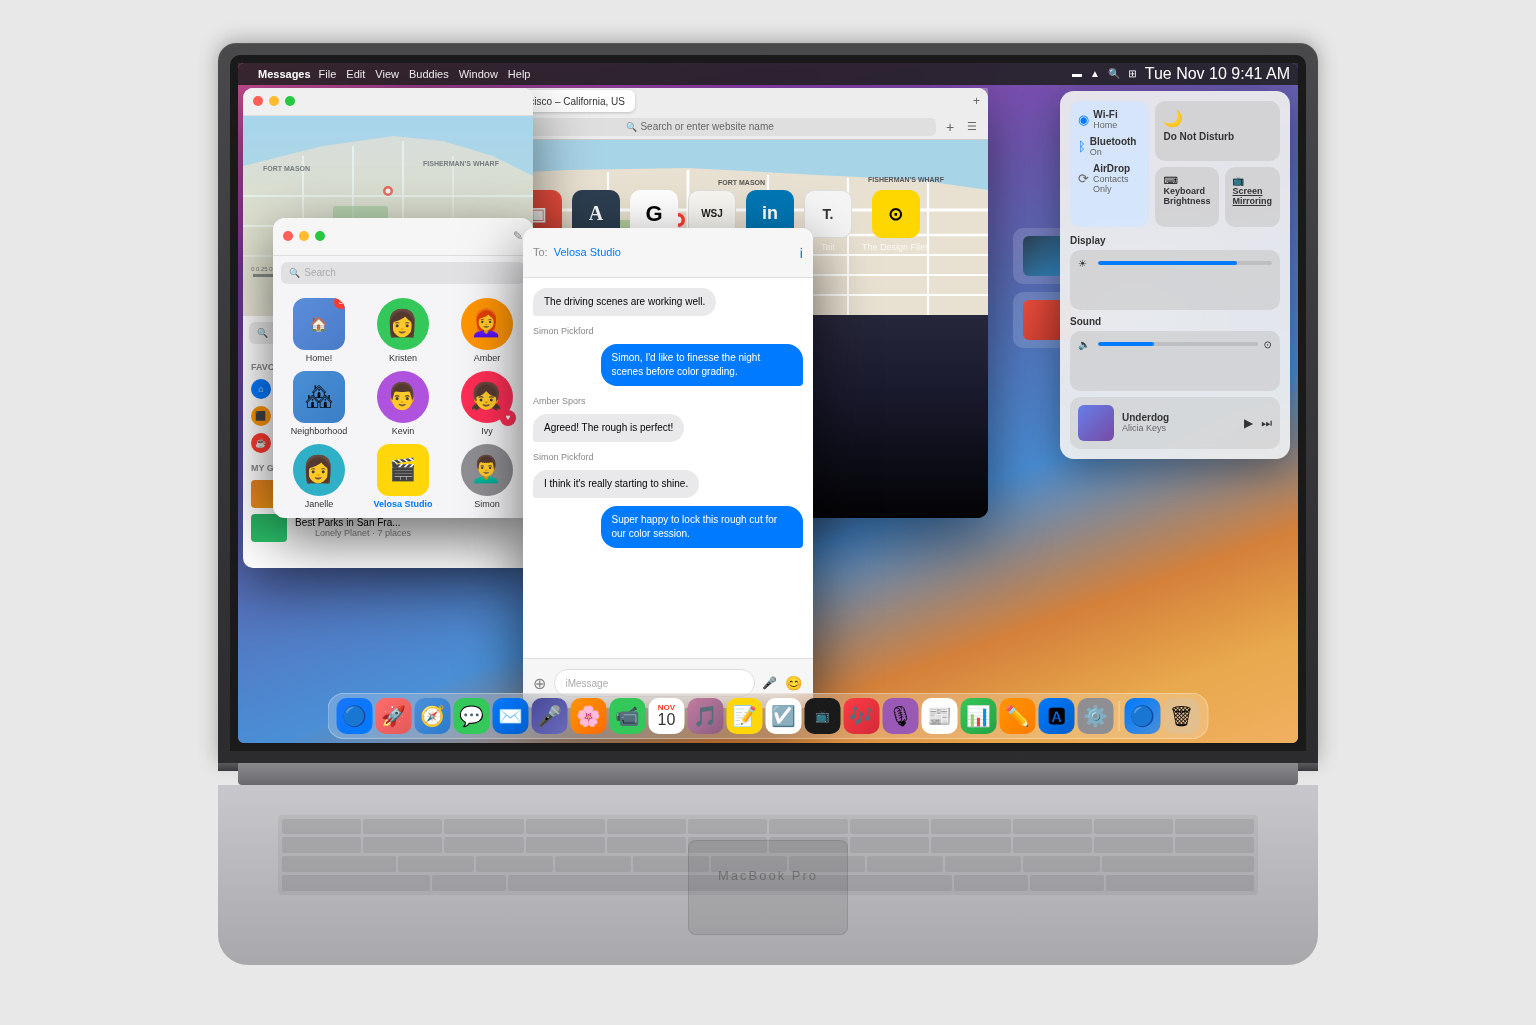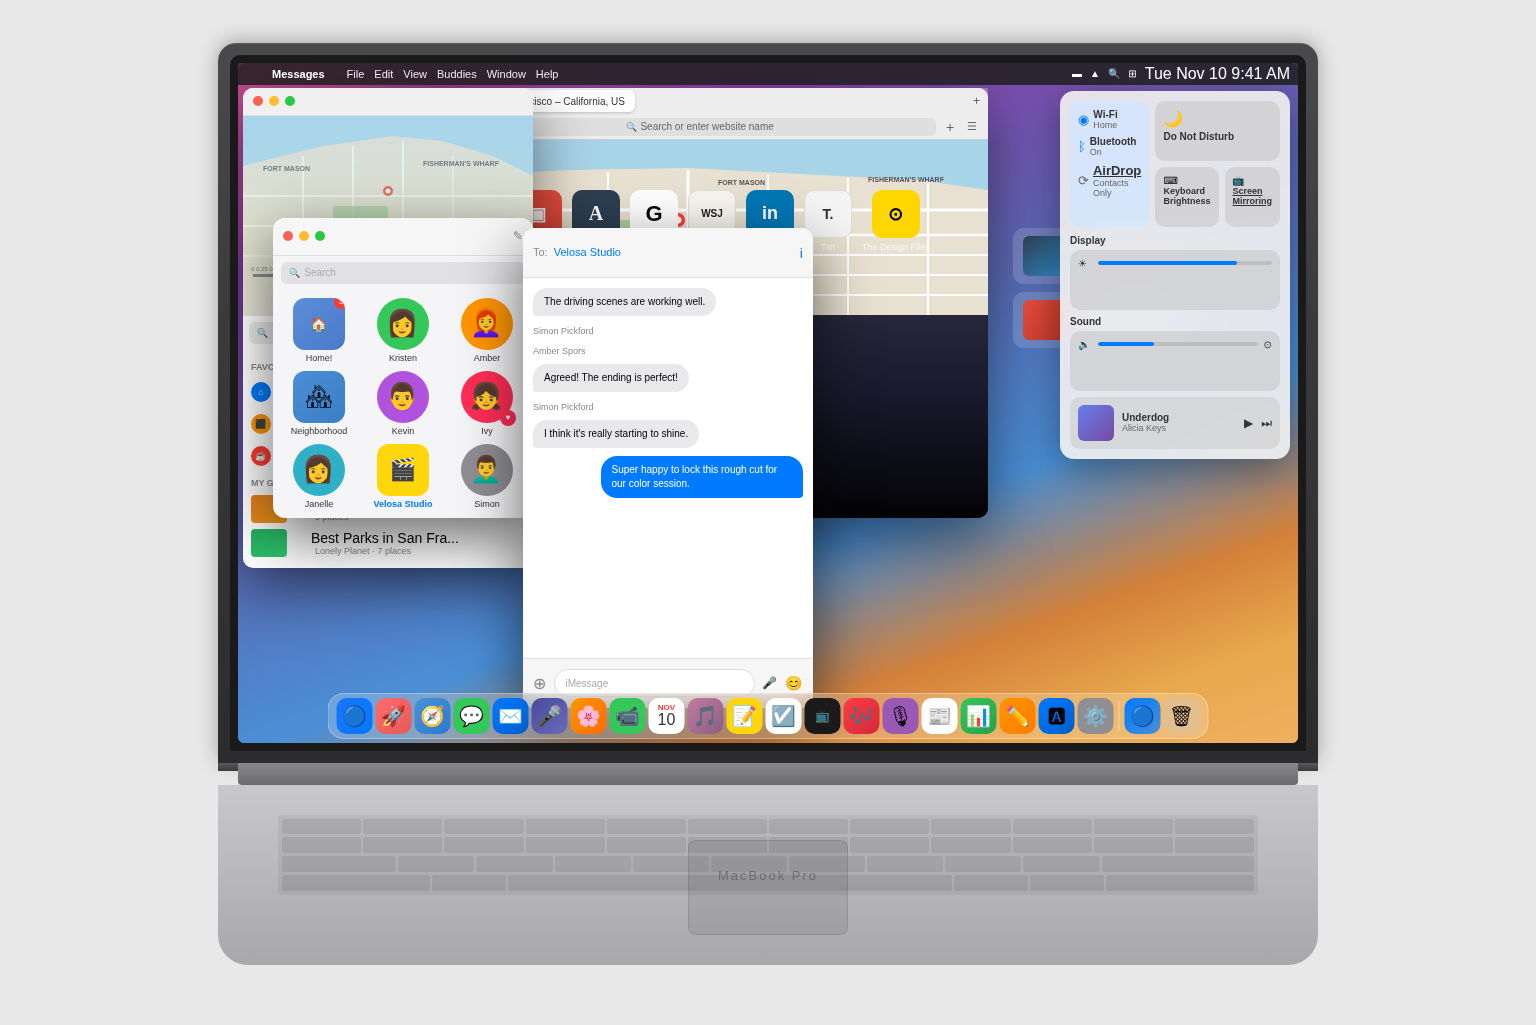--- a/index.html
+++ b/index.html
@@ -79,21 +79,21 @@
       align-items: center;
       padding: 0 8px;
       z-index: 100;
       font-size: 11px;
       color: white;
     }
 
     .menubar-left {
       display: flex;
       align-items: center;
-      gap: 22px;
+      gap: 8px;
     }
 
     .apple-logo {
       font-size: 13px;
       margin-right: 4px;
     }
 
     .menubar-app-name {
       font-weight: 600;
       font-size: 11px;
@@ -239,21 +239,21 @@
       align-items: center;
       justify-content: center;
       font-size: 10px;
     }
 
     .icon-home { background: #007aff; }
     .icon-work { background: #ff9500; }
     .icon-cafe { background: #ff3b30; }
 
     .maps-item-text { flex: 1; }
-    .maps-item-name { font-weight: 500; font-size: 14px; margin-left: 16px; }
+    .maps-item-name { font-weight: 500; font-size: 10px; }
     .maps-item-detail { font-size: 9px; color: #888; padding-left: 20px; }
 
     .maps-guide-item {
       display: flex;
       align-items: center;
       gap: 8px;
       padding: 3px 0;
     }
 
     .guide-thumb {
@@ -1183,22 +1183,23 @@
         <div class="messages-convo">
           <div class="convo-header">
             <span class="convo-to">To:</span>
             <span class="convo-recipient">Velosa Studio</span>
             <div style="flex:1;"></div>
             <span style="font-size:14px;color:#007aff;">ℹ</span>
           </div>
           <div class="convo-messages">
             <div class="msg-bubble msg-received">The driving scenes are working well.</div>
             <div style="font-size:9px;color:#888;margin-top:2px;">Simon Pickford</div>
+            <div class="msg-bubble msg-sent">Simon, I'd like to finesse the night scenes before color grading.</div>
             <div style="font-size:9px;color:#888;margin-top:2px;">Amber Spors</div>
-            <div class="msg-bubble msg-received">Agreed! The ending is perfect!</div>
+            <div class="msg-bubble msg-received">Agreed! The rough is perfect!</div>
             <div style="font-size:9px;color:#888;margin-top:2px;">Simon Pickford</div>
             <div class="msg-bubble msg-received">I think it's really starting to shine.</div>
             <div class="msg-bubble msg-sent">Super happy to lock this rough cut for our color session.</div>
           </div>
           <div class="convo-input">
             <span style="font-size:16px;color:#888;">⊕</span>
             <div class="imessage-input">
               <span>iMessage</span>
             </div>
             <span style="font-size:12px;color:#888;">🎤</span>
@@ -1237,21 +1238,21 @@
               <div style="display:flex;align-items:center;gap:4px;margin-bottom:6px;">
                 <span style="font-size:13px;color:#007aff;">ᛒ</span>
                 <div>
                   <div class="cc-tile-title" style="font-size:10px;font-weight:600;color:#333;">Bluetooth</div>
                   <div class="cc-tile-subtitle">On</div>
                 </div>
               </div>
               <div style="display:flex;align-items:center;gap:4px;">
                 <span style="font-size:13px;color:#666;">⟳</span>
                 <div>
-                  <div class="cc-tile-title" style="font-size:13px;font-weight:600;color:#333;text-decoration:underline;">AirDrop</div>
+                  <div class="cc-tile-title" style="font-size:10px;font-weight:600;color:#333;">AirDrop</div>
                   <div class="cc-tile-subtitle">Contacts Only</div>
                 </div>
               </div>
             </div>
 
             <div class="cc-tile">
               <div class="cc-tile-icon">🌙</div>
               <div class="cc-tile-title">Do Not Disturb</div>
             </div>
 

